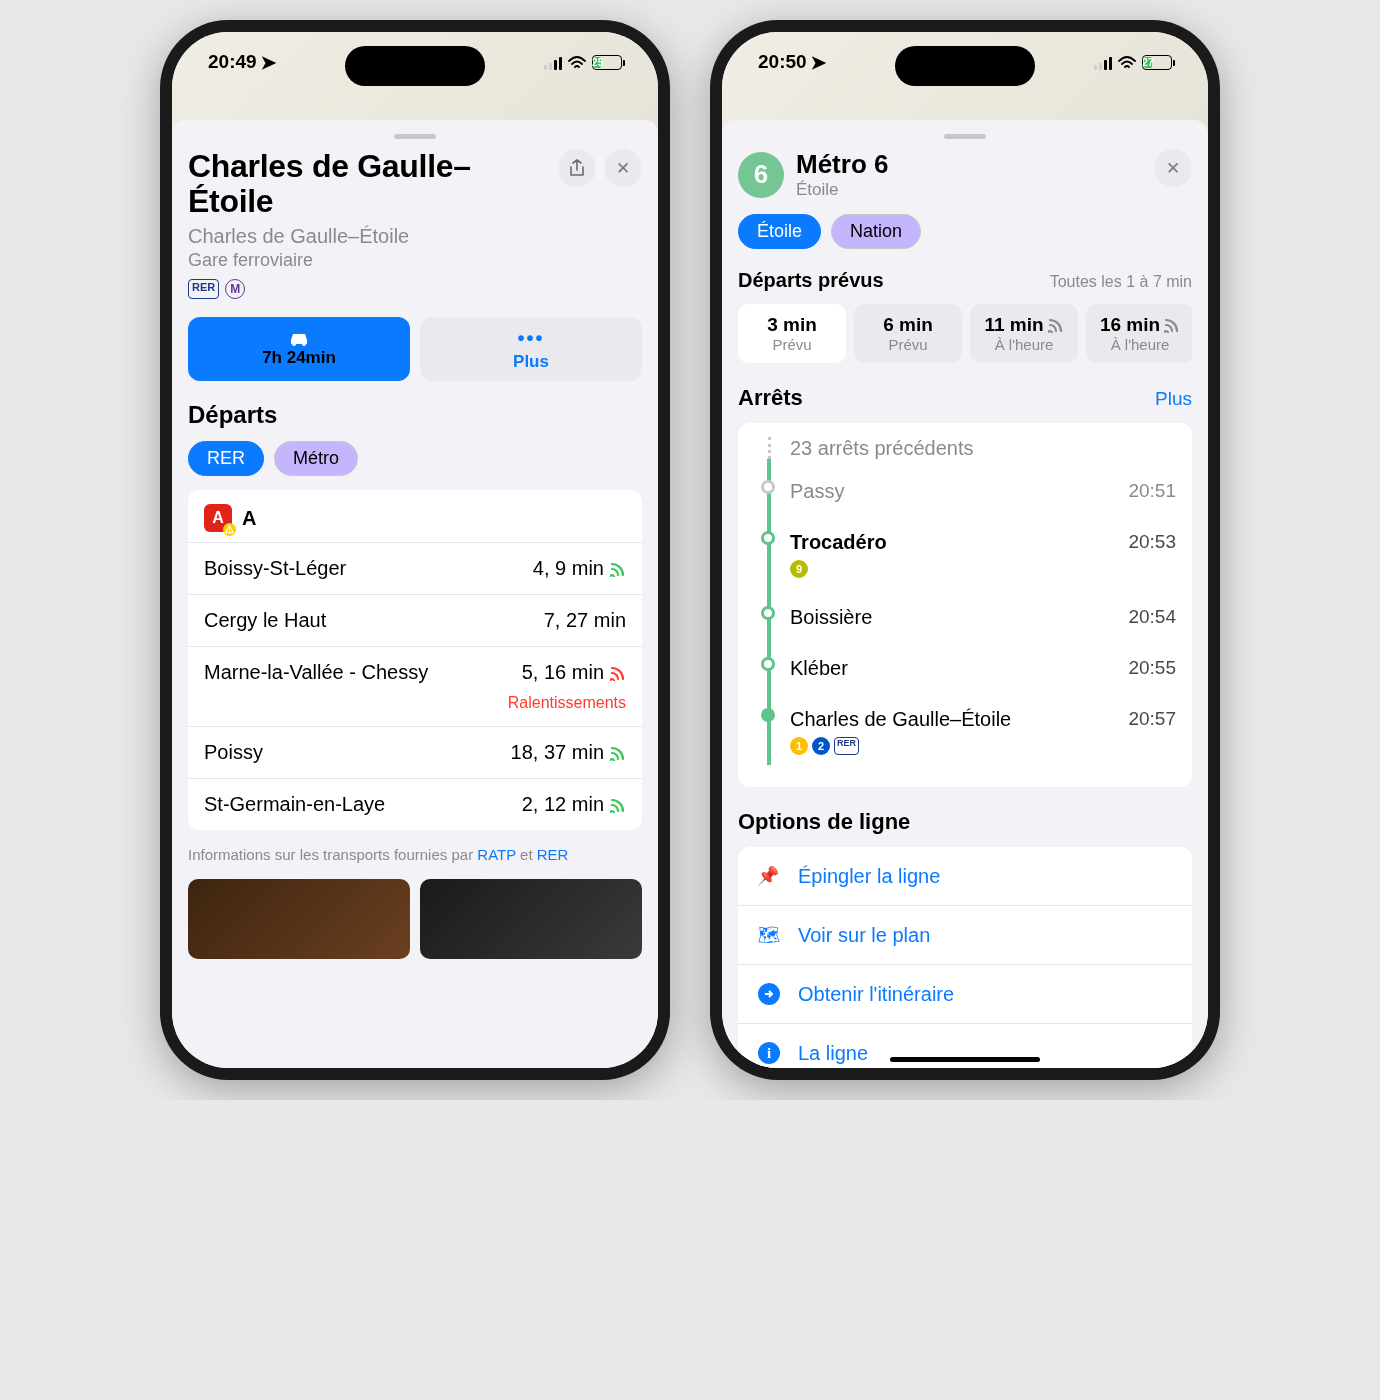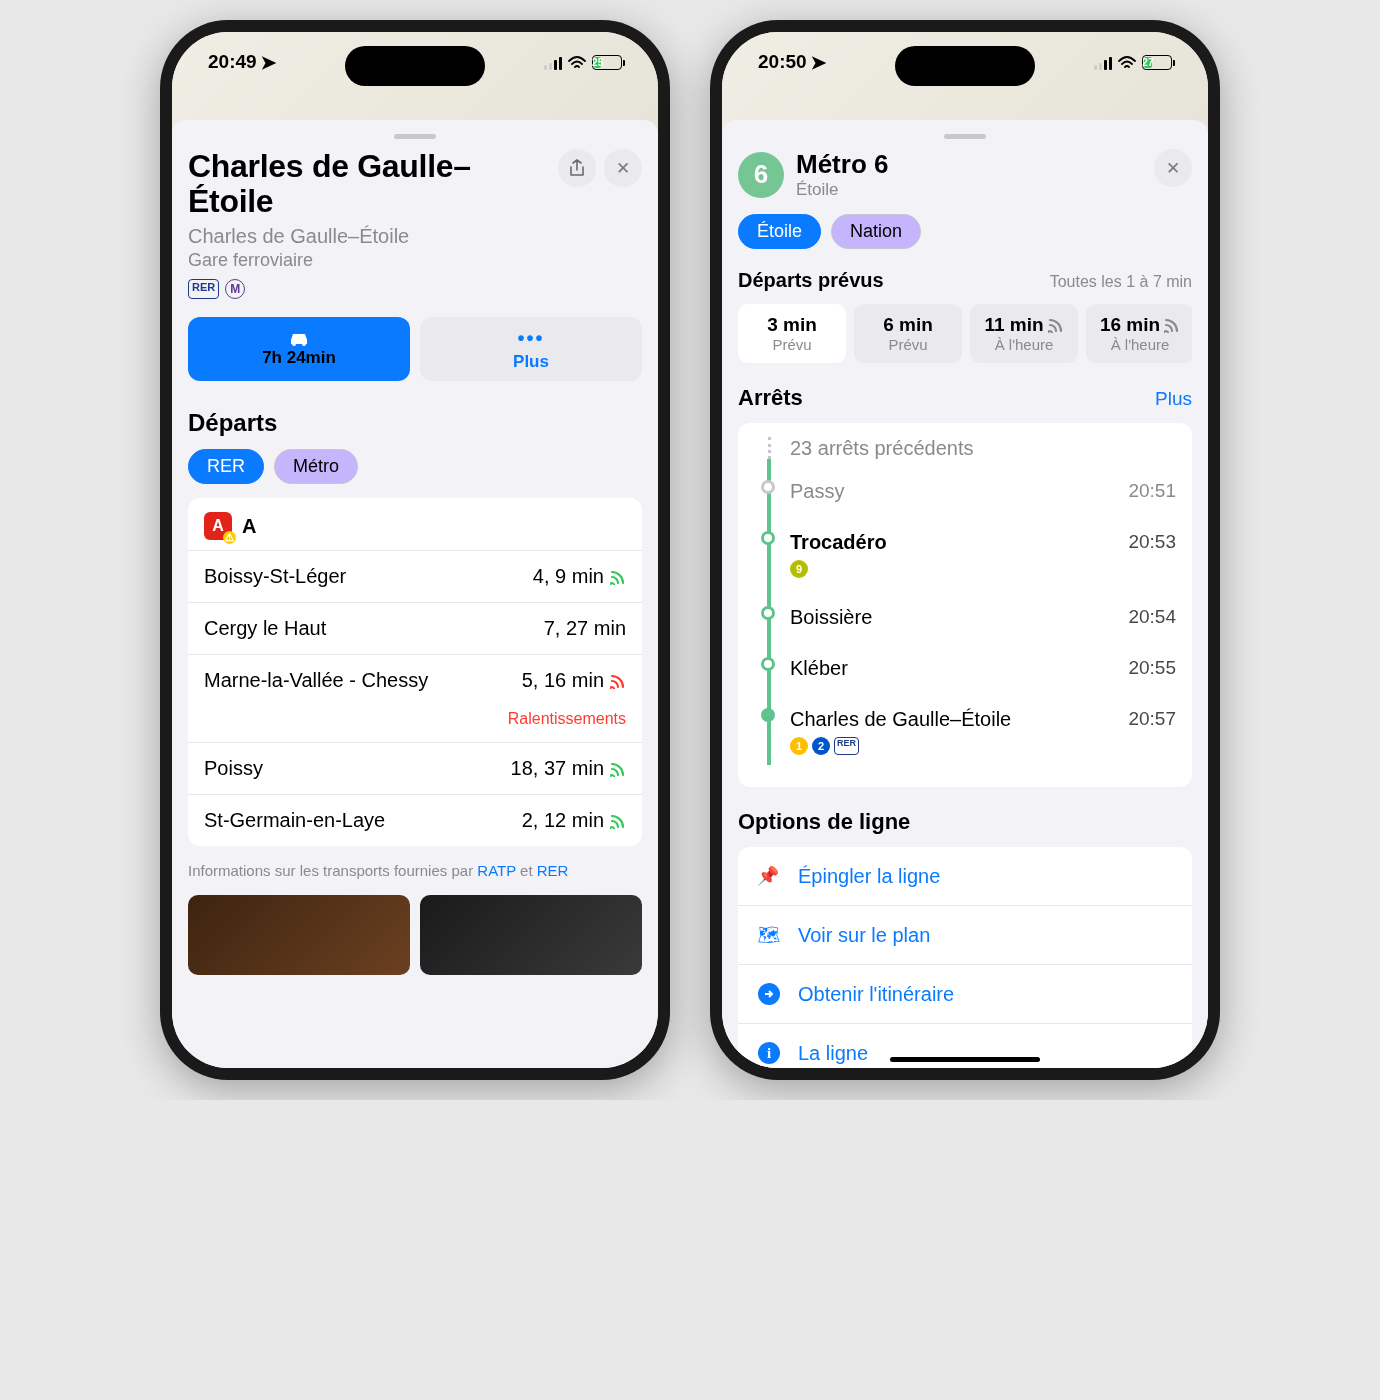--- a/index.html
+++ b/index.html
@@ -75,34 +75,34 @@
 .subtitle1 { font-size: 20px; color:#8a8a8e; margin-top:6px; }
 .subtitle2 { font-size: 18px; color:#8a8a8e; margin-top:2px; }
 .line-icons { display:flex; gap:6px; margin-top:8px; }
 .badge-rer { border:1.6px solid #1d3a8a; color:#1d3a8a; font-weight:700; font-size:11px; padding:1px 3px; border-radius:4px; }
 .metro-badge { width:20px; height:20px; border-radius:50%; border:1.6px solid #5c3b8e; display:flex; align-items:center; justify-content:center; color:#5c3b8e; font-weight:700; font-size:12px;}
 .circ-btn { width:38px; height:38px; border-radius:50%; background:#e9e9ee; display:flex; align-items:center; justify-content:center; color:#7a7a7e; font-size:17px;}
 .action-row { display:flex; gap:10px; margin-top:18px; }
 .act-btn { flex:1; border-radius:12px; height:64px; display:flex; flex-direction:column; align-items:center; justify-content:center; gap:2px; font-size:17px; font-weight:600;}
 .act-primary { background:#0a7aff; color:#000000; }
 .act-secondary { background:#e9e9ee; color:#0a7aff; }
-.section-h { font-size: 24px; font-weight:700; margin-top:28px; }
+.section-h { font-size: 24px; font-weight:700; margin-top:20px; }
 .chips { display:flex; gap:10px; margin-top:12px; }
 .chip { padding:6px 18px; border-radius:18px; font-size:18px; font-weight:500; border:1px solid #c7c7cc; background:#c4b5fd; }
 .chip.active { background:#0a7aff; color:#fff; border-color:#0a7aff; }
 .card { background:#fff; border-radius:12px; margin-top:14px; overflow:hidden; }
 .card-head { display:flex; align-items:center; gap:10px; padding:14px 16px 10px; }
 .line-a { width:28px; height:28px; background:#e2231a; color:#fff; border-radius:6px; display:flex; align-items:center; justify-content:center; font-weight:700; font-size:16px; position:relative;}
 .line-a::after { content:'⚠'; position:absolute; right:-4px; bottom:-4px; font-size:11px; background:#ffcc00; border-radius:50%; width:13px; height:13px; display:flex;align-items:center;justify-content:center;}
 .dest-row { display:flex; justify-content:space-between; align-items:flex-start; padding:14px 16px; border-top:1px solid #e5e5ea; }
 .dest-name { font-size:20px; }
 .dest-right { text-align:right; }
 .dest-time { font-size:20px; display:flex; align-items:center; gap:6px; justify-content:flex-end;}
 .rss-icon { width:16px; height:16px; display:inline-block;}
-.status-txt { font-size:16px; margin-top:18px;}
+.status-txt { font-size:16px; margin-top:10px;}
 .info-txt { font-size:15px; color:#8a8a8e; margin-top:14px; line-height:1.4;}
 .info-txt a { color:#0a7aff; text-decoration:none;}
 .photos { display:flex; gap:10px; margin-top:14px;}
 .photo { flex:1; height:80px; background:linear-gradient(135deg,#3d2410,#6b4020); border-radius:10px;}
 .photo2 { background:linear-gradient(135deg,#1a1a1a,#3a3a3a);}
 
 
 .line-header { display:flex; align-items:center; gap:12px; }
 .line-circle { width:46px; height:46px; border-radius:50%; display:flex; align-items:center; justify-content:center; font-size:26px; font-weight:700; color:#fff;}
 .line-title { font-size:26px; font-weight:700;}

